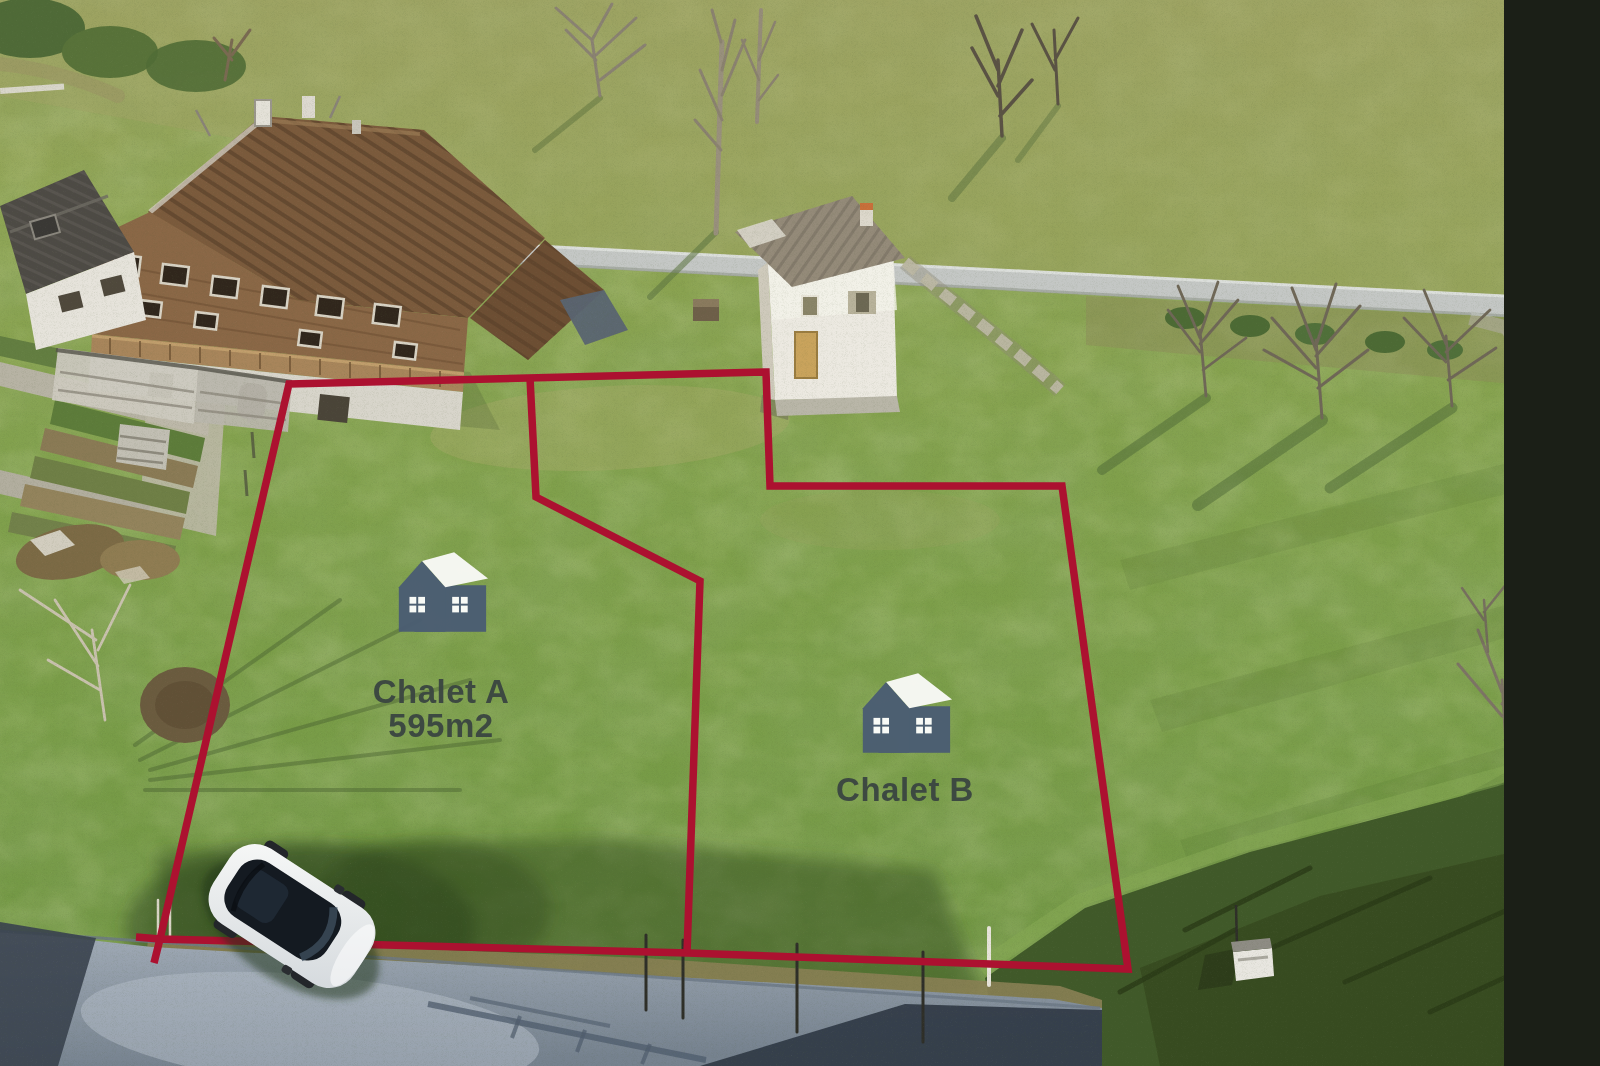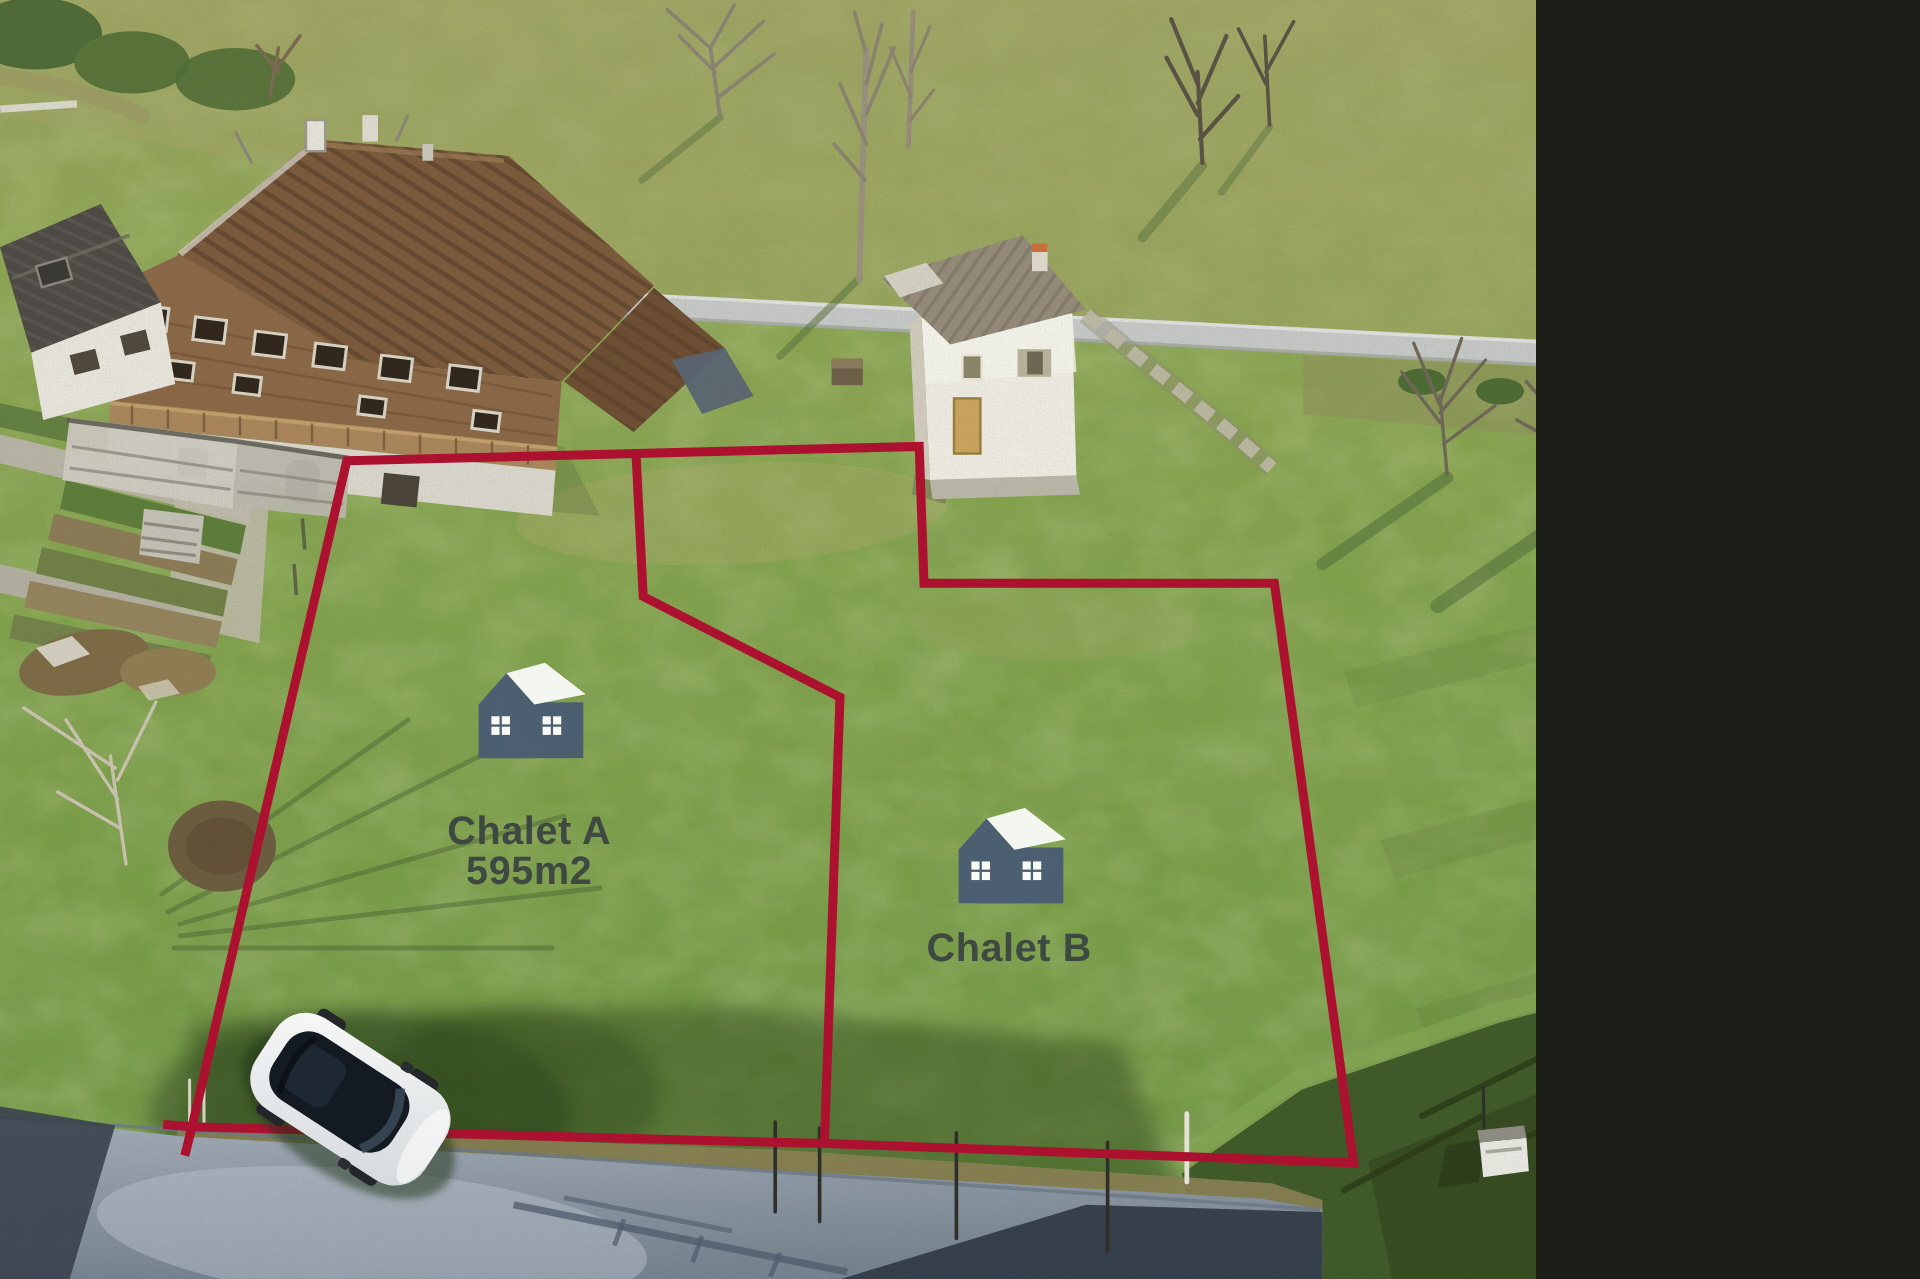--- a/index.html
+++ b/index.html
@@ -1,16 +1,16 @@
 <!DOCTYPE html>
 <html><head>
 <meta charset="utf-8">
 <style>
   html,body{margin:0;padding:0;background:#1b1f17;}
-  .scene{position:relative;width:1280px;height:1066px;overflow:hidden;background:#84cc16;
+  .scene{position:relative;width:1504px;height:1066px;overflow:hidden;background:#84cc16;
          font-family:"Liberation Sans",sans-serif;}
   .scene svg.photo{position:absolute;left:0;top:0;}
   .parcel-label{position:absolute;width:220px;text-align:center;
     font-weight:700;font-size:33px;line-height:1.04;color:#3a4541;opacity:.95;letter-spacing:.5px;}
   .parcel-label .house-icon{display:block;margin:0 auto;}
   .parcel-label .gapA{height:36px;} .parcel-label .gapB{height:13px;}
 </style>
 </head>
 <body>
 
@@ -333,21 +333,21 @@
           <rect x="70" y="50" width="7" height="7"></rect>
       <rect x="61" y="59" width="7" height="7"></rect>
           <rect x="70" y="59" width="7" height="7"></rect>
     </g>
   </svg>
   <div class="gapA"></div>
   <div>Chalet A</div>
   <div>595m2</div>
 </div>
 
-<div class="parcel-label" style="left:731px;top:668px">
+<div class="parcel-label" style="left:795px;top:668px">
   <svg class="house-icon" width="97" height="92" viewBox="0 0 100 92">
     <g fill="#4a5c73">
       <rect x="22" y="38" width="74" height="48"></rect>
       <polygon points="6,86 6,40 30,13 54,40 54,86"></polygon>
     </g>
     <polygon points="30,13 63,4 98,31 54,40" fill="#fbfbf9"></polygon>
     <g fill="#ffffff">
       <rect x="17" y="50" width="7" height="7"></rect>
           <rect x="26" y="50" width="7" height="7"></rect>
       <rect x="17" y="59" width="7" height="7"></rect>

